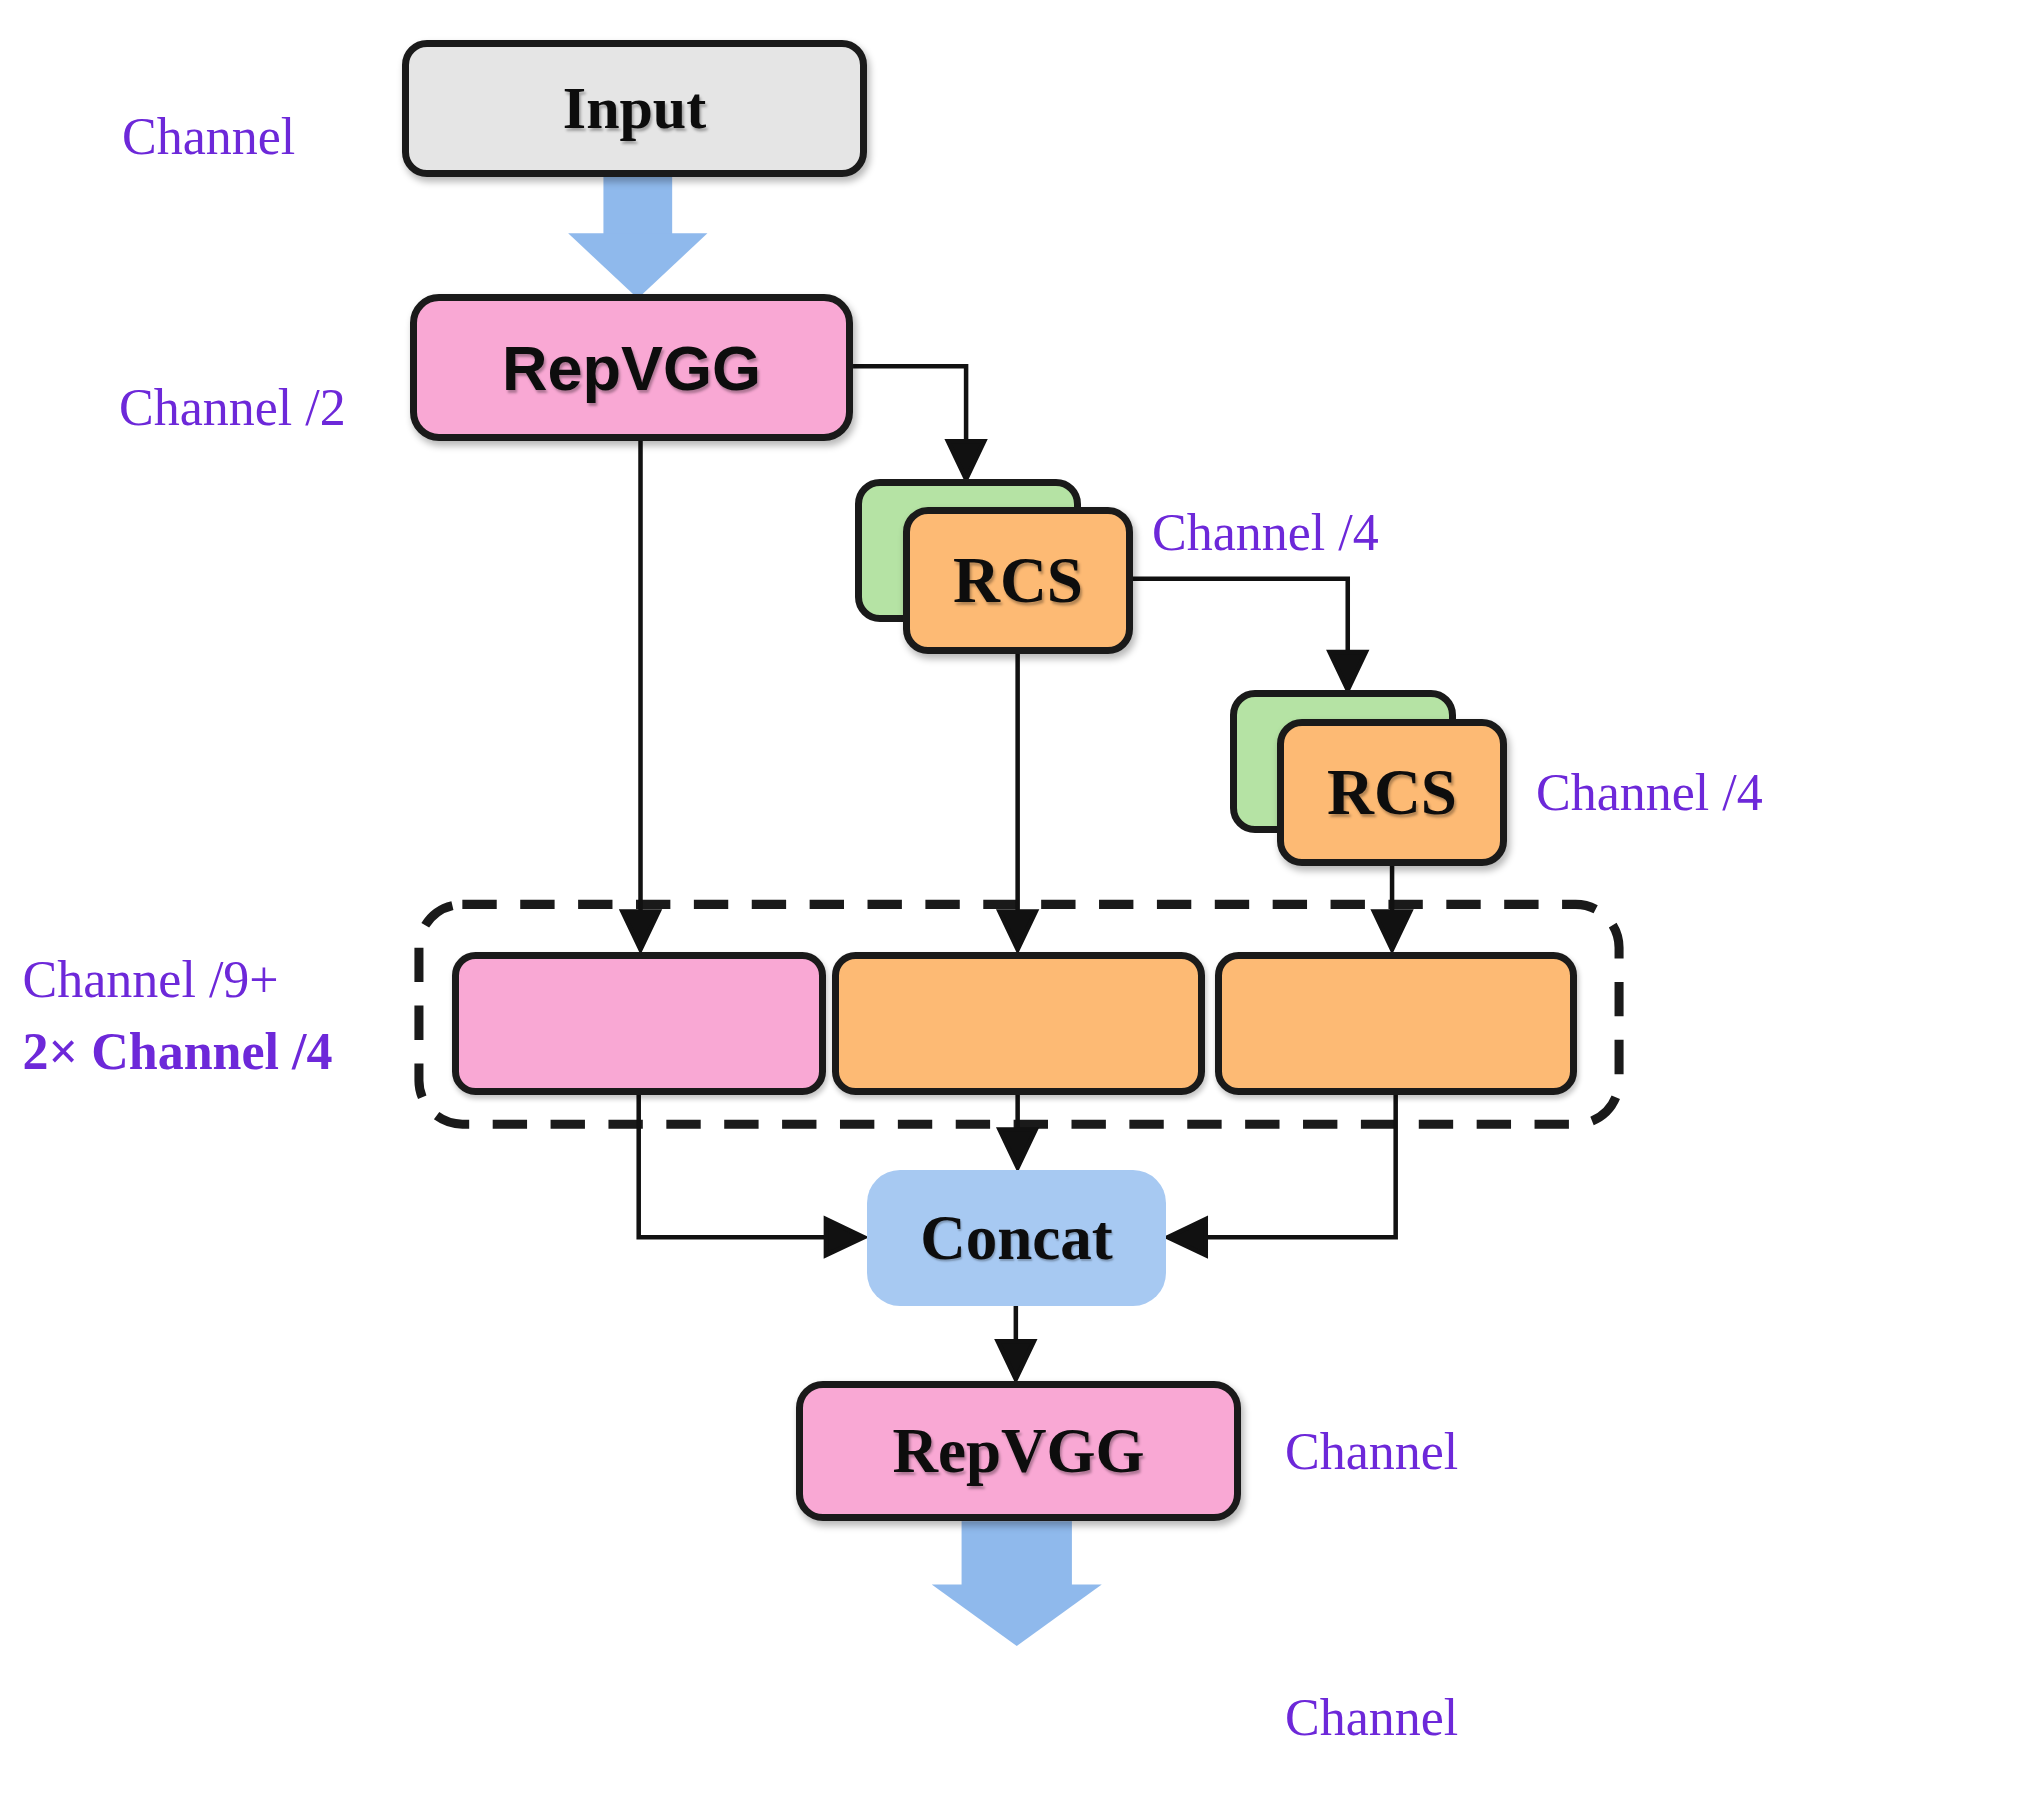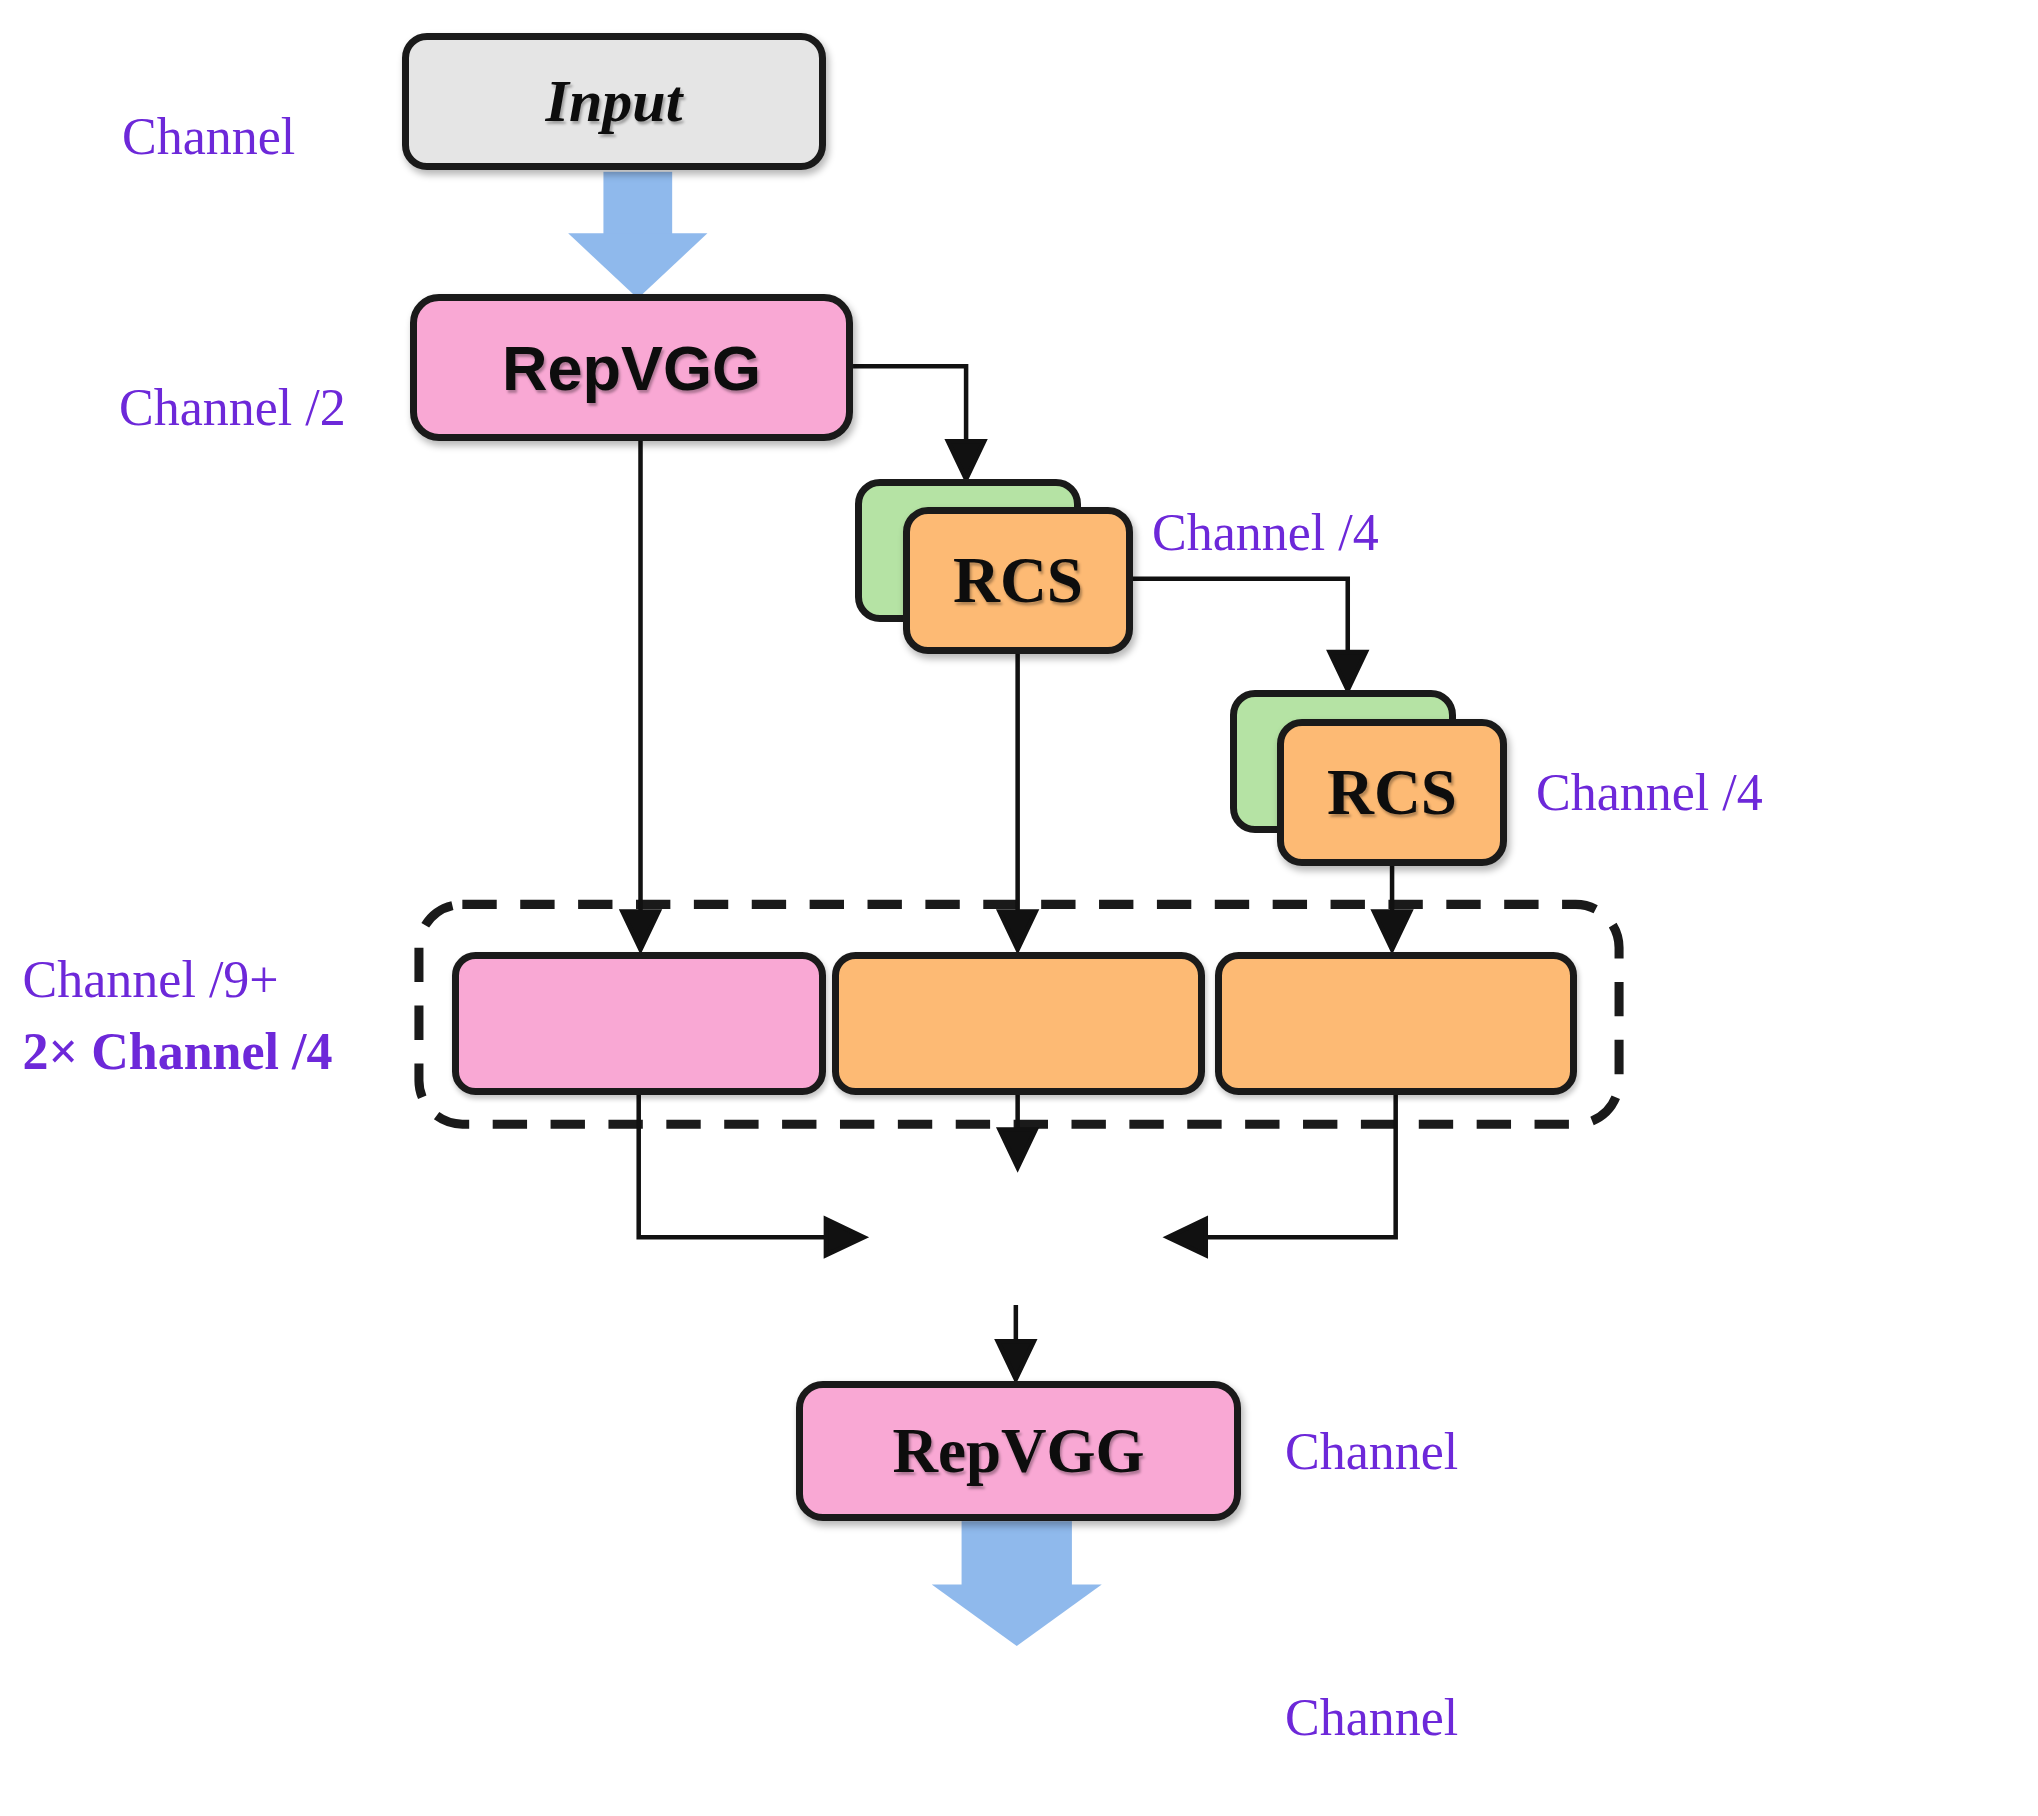--- a/index.html
+++ b/index.html
@@ -89,21 +89,21 @@
       <path d="M1543 1210 V1368 H1333" fill="none"></path>
       <polygon points="1291,1368 1333,1348 1333,1388"></polygon>
     </g>
 
     <g stroke="#111111" stroke-width="5" fill="#111111">
       <path d="M1123 1443 V1483" fill="none"></path>
       <polygon points="1123,1525 1103,1483 1143,1483"></polygon>
     </g>
   </svg>
 
-  <div class="node gray" style="left:402px;top:33px;width:424px;height:137px;font-style:italic;">
+  <div class="node gray" style="left:402px;top:40px;width:465px;height:137px;">
     <span class="node-text" style="font-size:60px;">Input</span>
   </div>
 
   <div class="node yellow" style="left:410px;top:294px;width:443px;height:147px;border-radius:29px;">
     <span class="node-text sans" style="font-size:63px;font-weight:600;">RepVGG</span>
   </div>
 
   <div class="backcard" style="left:855px;top:479px;width:226px;height:143px;"></div>
   <div class="node green" style="left:903px;top:507px;width:230px;height:147px;">
     <span class="node-text" style="font-size:65px;">RCS</span>
@@ -111,20 +111,23 @@
 
   <div class="backcard" style="left:1230px;top:690px;width:226px;height:143px;"></div>
   <div class="node green" style="left:1277px;top:719px;width:230px;height:147px;">
     <span class="node-text" style="font-size:65px;">RCS</span>
   </div>
 
   <div class="slot yellow" style="left:452px;top:952px;width:374px;height:143px;"></div>
   <div class="slot green" style="left:832px;top:952px;width:373px;height:143px;"></div>
   <div class="slot green" style="left:1215px;top:952px;width:362px;height:143px;"></div>
 
+  <div class="node blue concat" style="left:867px;top:1170px;width:299px;height:136px;">
+    <span class="node-text" style="font-size:63px;text-shadow:0.9px 1.8px 1.8px rgba(0,0,0,0.25);">Concat</span>
+  </div>
 
   <div class="node yellow" style="left:796px;top:1381px;width:445px;height:140px;border-radius:27px;">
     <span class="node-text" style="font-size:63px;">RepVGG</span>
   </div>
 
 
   <div class="lbl" style="left:122px;top:107px;">Channel</div>
 
   <div class="lbl" style="left:119px;top:378px;">Channel /2</div>
 

